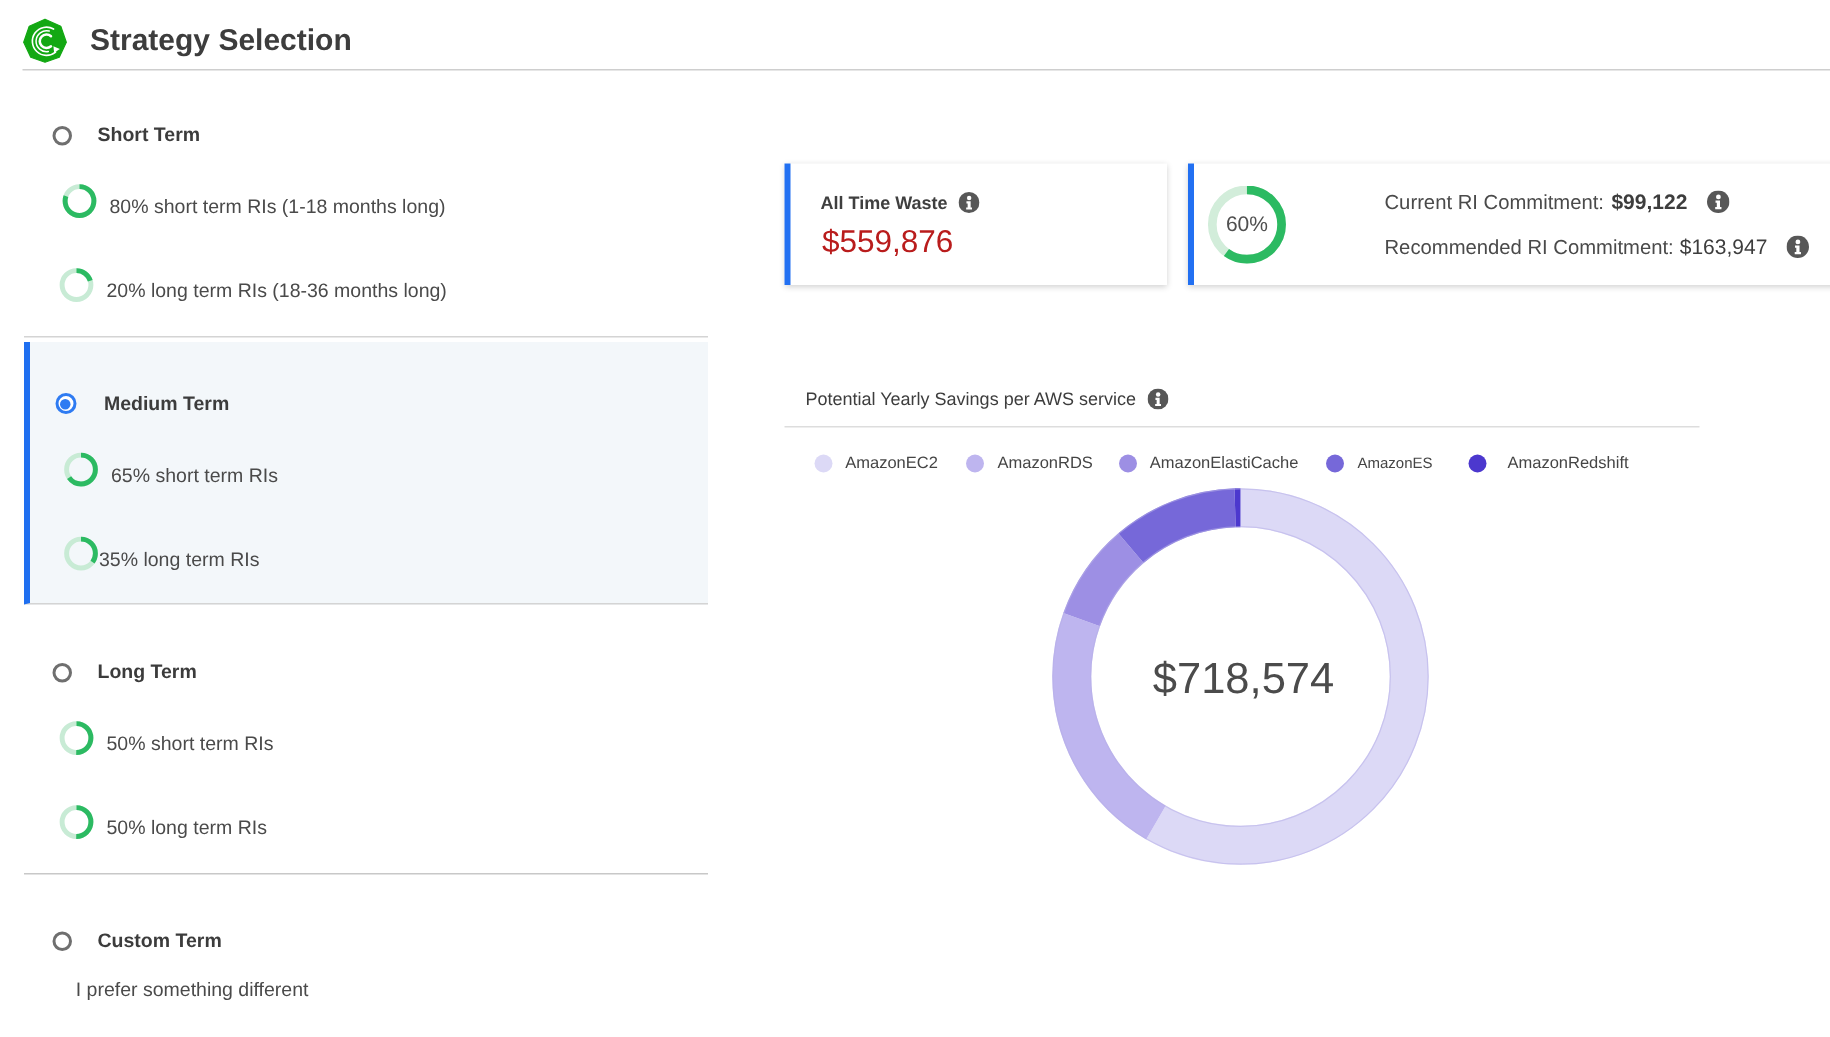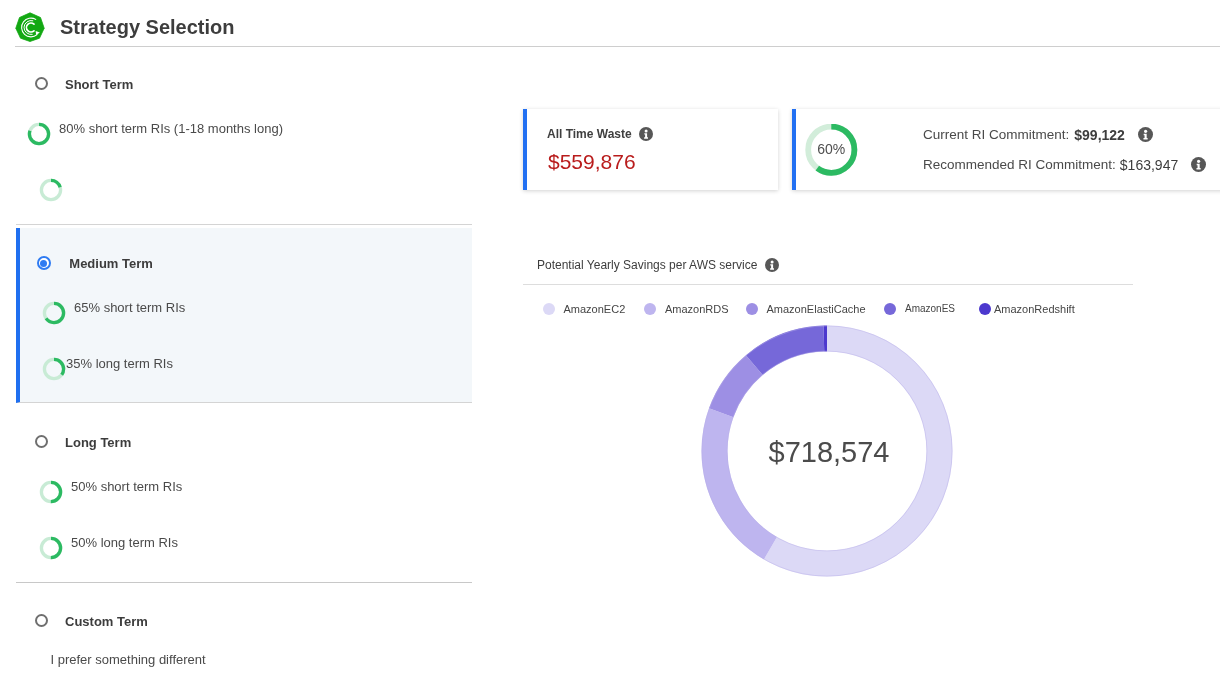--- a/index.html
+++ b/index.html
@@ -1,19 +1,19 @@
 <!DOCTYPE html>
 <html><head>
 <meta charset="utf-8">
 <style>
 *{margin:0;padding:0;box-sizing:border-box}
 html,body{width:1220px;height:691px;overflow:hidden;background:#fff;
   font-family:"Liberation Sans",sans-serif;position:relative}
 .abs{position:absolute}
-.flex{position:absolute;display:flex;align-items:flex-start;white-space:nowrap}
+.flex{position:absolute;display:flex;align-items:flex-end;white-space:nowrap}
 .radio{width:13px;height:13px;border-radius:50%;border:2px solid #6f6f6f;background:#fff;flex:0 0 auto}
 .radio.sel{width:14px;height:14px;border:2px solid #2e7bf2;position:relative}
 .radio.sel::after{content:"";position:absolute;left:1.5px;top:1.5px;width:7px;height:7px;border-radius:50%;background:#2e7bf2}
 .blabel{font-weight:bold;font-size:13px;color:#3c3c3c;margin-left:17.5px}
 .rowtxt{font-size:13px;color:#4a4a4a;position:relative;top:-1.5px}
 .hline{position:absolute;height:1px;background:#cecece}
 </style>
 </head>
 <body>
 
@@ -26,32 +26,33 @@
   </g>
   <polygon points="20.6,18.9 24.9,20.6 21.1,23.1" fill="#fff"></polygon>
 </svg>
 <div class="abs" style="left:60px;top:17px;font-size:20px;font-weight:bold;color:#3d3d3d;line-height:20px">Strategy Selection</div>
 <div class="hline" style="top:46px;left:15px;width:1205px"></div>
 
 <div class="flex" style="left:34.5px;top:77px;height:20px">
   <span class="radio"></span>
     <span class="blabel">Short Term</span>
 </div>
-<div class="flex" style="left:27px;top:122px;height:24px">
+<div class="flex" style="left:41px;top:122px;height:24px">
   <svg width="24" height="24" viewBox="0 0 24 24">
     <circle cx="12" cy="12" r="9.6" fill="none" stroke="#c8ebd5" stroke-width="3.3"></circle>
     <circle cx="12" cy="12" r="9.6" fill="none" stroke="#2cba62" stroke-width="3.3" stroke-dasharray="48.25 60.32" transform="rotate(-90 12 12)"></circle>
   </svg>
   <span class="rowtxt" style="margin-left:8px">80% short term RIs (1-18 months long)</span>
 </div>
 <div class="flex" style="left:39px;top:178px;height:24px">
   <svg width="24" height="24" viewBox="0 0 24 24">
     <circle cx="12" cy="12" r="9.6" fill="none" stroke="#c8ebd5" stroke-width="3.3"></circle>
     <circle cx="12" cy="12" r="9.6" fill="none" stroke="#2cba62" stroke-width="3.3" stroke-dasharray="12.06 60.32" transform="rotate(-90 12 12)"></circle>
   </svg>
+  <span class="rowtxt" style="margin-left:8px">20% long term RIs (18-36 months long)</span>
 </div>
 
 <div class="hline" style="top:224px;left:16px;width:456px;background:#d4d4d4"></div>
 
 <div class="abs" style="left:16px;top:228px;width:456px;height:175px;background:#f3f7fa;
   border-left:4px solid #1f6ff0;border-bottom:1px solid #d4d4d4"></div>
 <div class="flex" style="left:36.5px;top:256px;height:20px">
   <span class="radio sel"></span>
     <span class="blabel" style="margin-left:18.8px">Medium Term</span>
 </div>
@@ -156,21 +157,21 @@
 <div class="flex" style="left:745.5px;top:303px;height:12px">
   <span style="width:12px;height:12px;border-radius:50%;background:#9d8fe4;flex:0 0 auto"></span>
   <span style="font-size:11px;color:#454545;margin-left:9px">AmazonElastiCache</span>
 </div>
 <div class="flex" style="left:884px;top:303px;height:12px">
   <span style="width:12px;height:12px;border-radius:50%;background:#7668d9;flex:0 0 auto"></span>
   <span style="font-size:10px;color:#454545;margin-left:9px">AmazonES</span>
 </div>
 <div class="flex" style="left:979px;top:303px;height:12px">
   <span style="width:12px;height:12px;border-radius:50%;background:#4c38ce;flex:0 0 auto"></span>
-  <span style="font-size:11px;color:#454545;margin-left:3px">AmazonRedshift</span>
+  <span style="font-size:11px;color:#454545;margin-left:14px">AmazonRedshift</span>
 </div>
 
 <svg class="abs" style="left:700px;top:324px" width="254" height="254" viewBox="0 0 254 254">
   <g transform="rotate(-90 127 127)">
     <circle cx="127" cy="127" r="112.5" fill="none" stroke="#dcd9f6" stroke-width="26" stroke-dasharray="412.34 706.86" stroke-dashoffset="0"></circle>
     <circle cx="127" cy="127" r="112.5" fill="none" stroke="#beb5ef" stroke-width="26" stroke-dasharray="156.28 706.86" stroke-dashoffset="-412.34"></circle>
     <circle cx="127" cy="127" r="112.5" fill="none" stroke="#9d8fe4" stroke-width="26" stroke-dasharray="58.51 706.86" stroke-dashoffset="-568.63"></circle>
     <circle cx="127" cy="127" r="112.5" fill="none" stroke="#7668d9" stroke-width="26" stroke-dasharray="75.79 706.86" stroke-dashoffset="-627.14"></circle>
     <circle cx="127" cy="127" r="112.5" fill="none" stroke="#4c38ce" stroke-width="26" stroke-dasharray="3.93 706.86" stroke-dashoffset="-702.93"></circle>
   </g>

